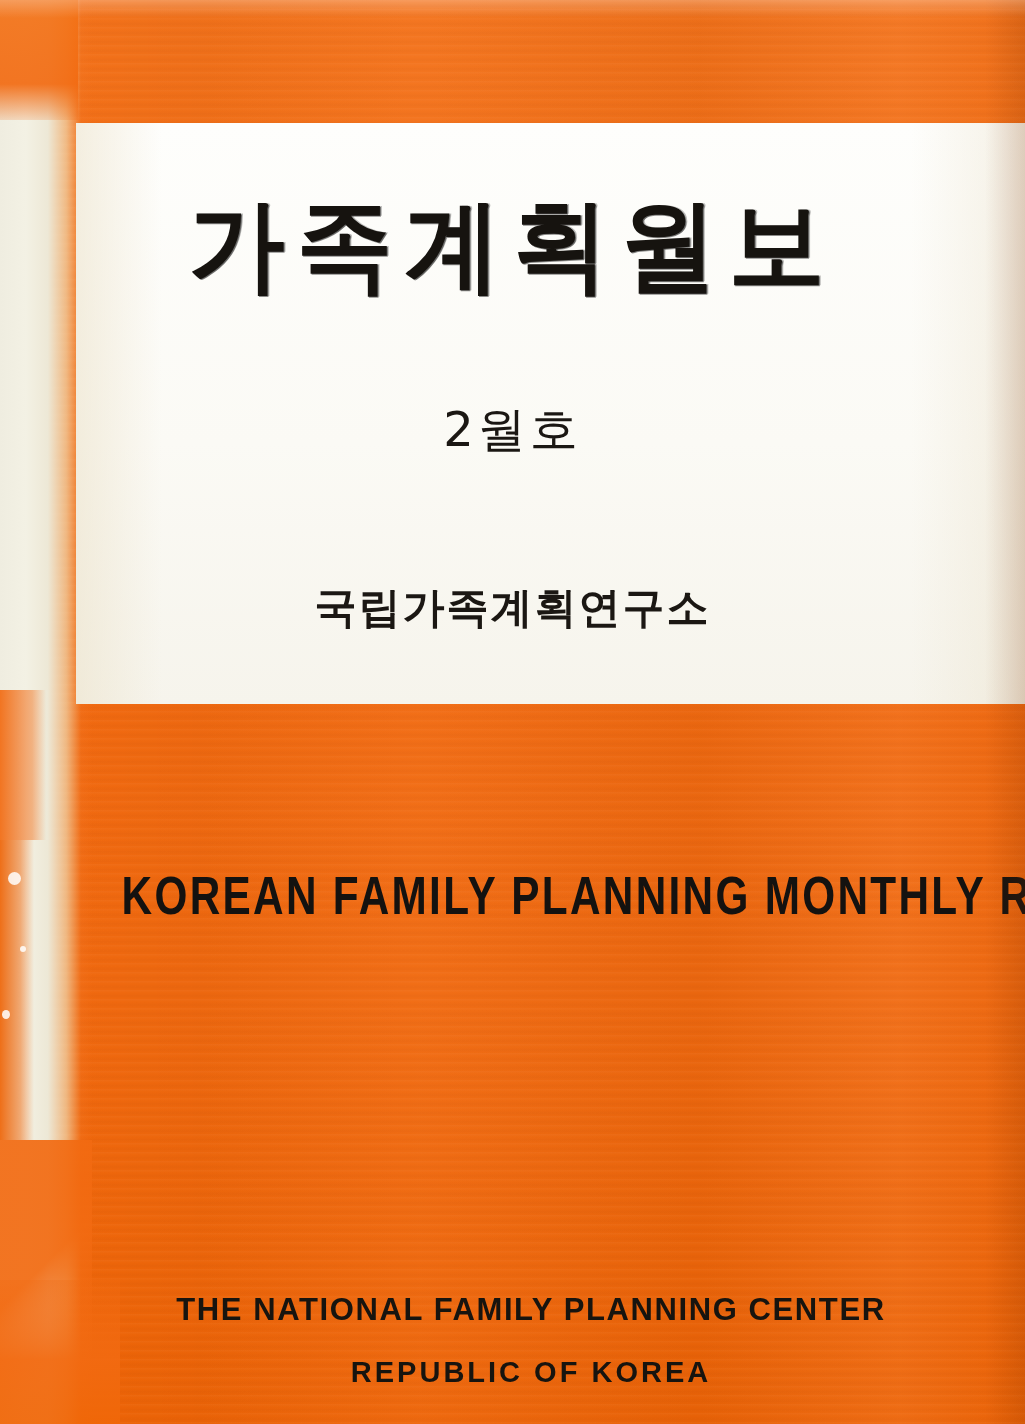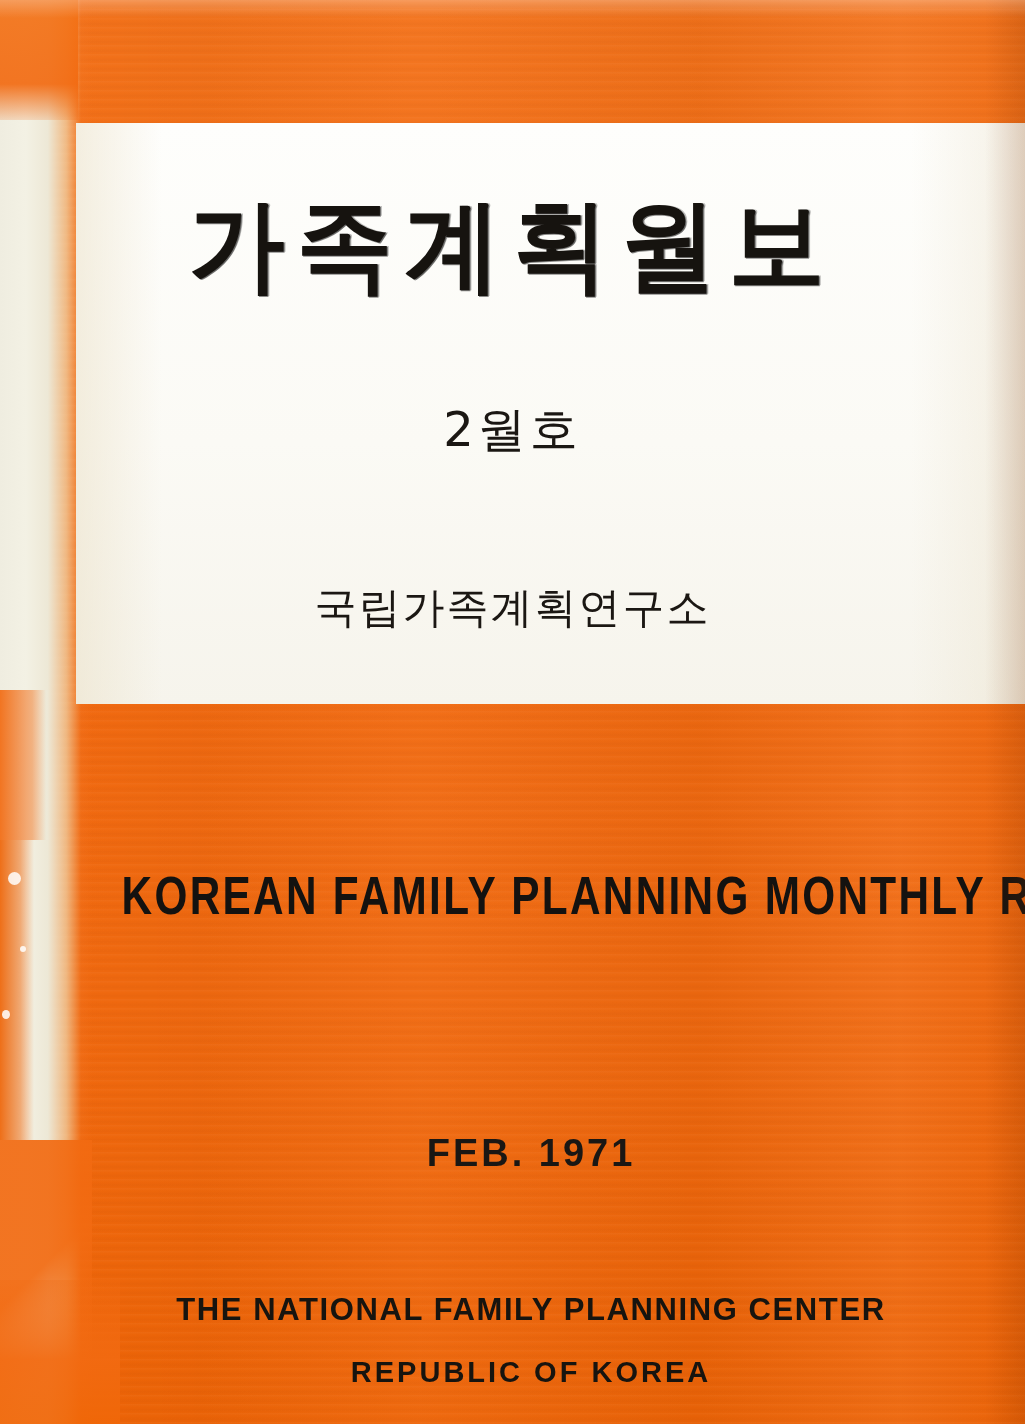--- a/index.html
+++ b/index.html
@@ -135,21 +135,21 @@
     color: #1b1713;
   }
 
   .kr-org {
     position: absolute;
     left: 0;
     right: 0;
     top: 580px;
     text-align: center;
     font-family: "DejaVu Sans", sans-serif;
-    font-weight: 400;
+    font-weight: 700;
     font-size: 42px;
     letter-spacing: 2px;
     color: #1b1713;
   }
 
   
   .en-headline {
     position: absolute;
     left: 86px;
     width: 890px;
@@ -243,21 +243,20 @@
   </div>
 
   <div class="kr-title">가족계획월보</div>
 
   <div class="kr-issue">2월호</div>
 
   <div class="kr-org">국립가족계획연구소</div>
 
   <div class="en-headline">KOREAN FAMILY PLANNING MONTHLY REPORT</div>
 
-  <div class="en-date">FEB. 1971</div>
 
   <div class="en-center">THE NATIONAL FAMILY PLANNING CENTER</div>
 
   <div class="en-country">REPUBLIC OF KOREA</div>
 
   <div class="right-vignette"></div>
   <div class="top-vignette"></div>
 </div>
 
 </body></html>

